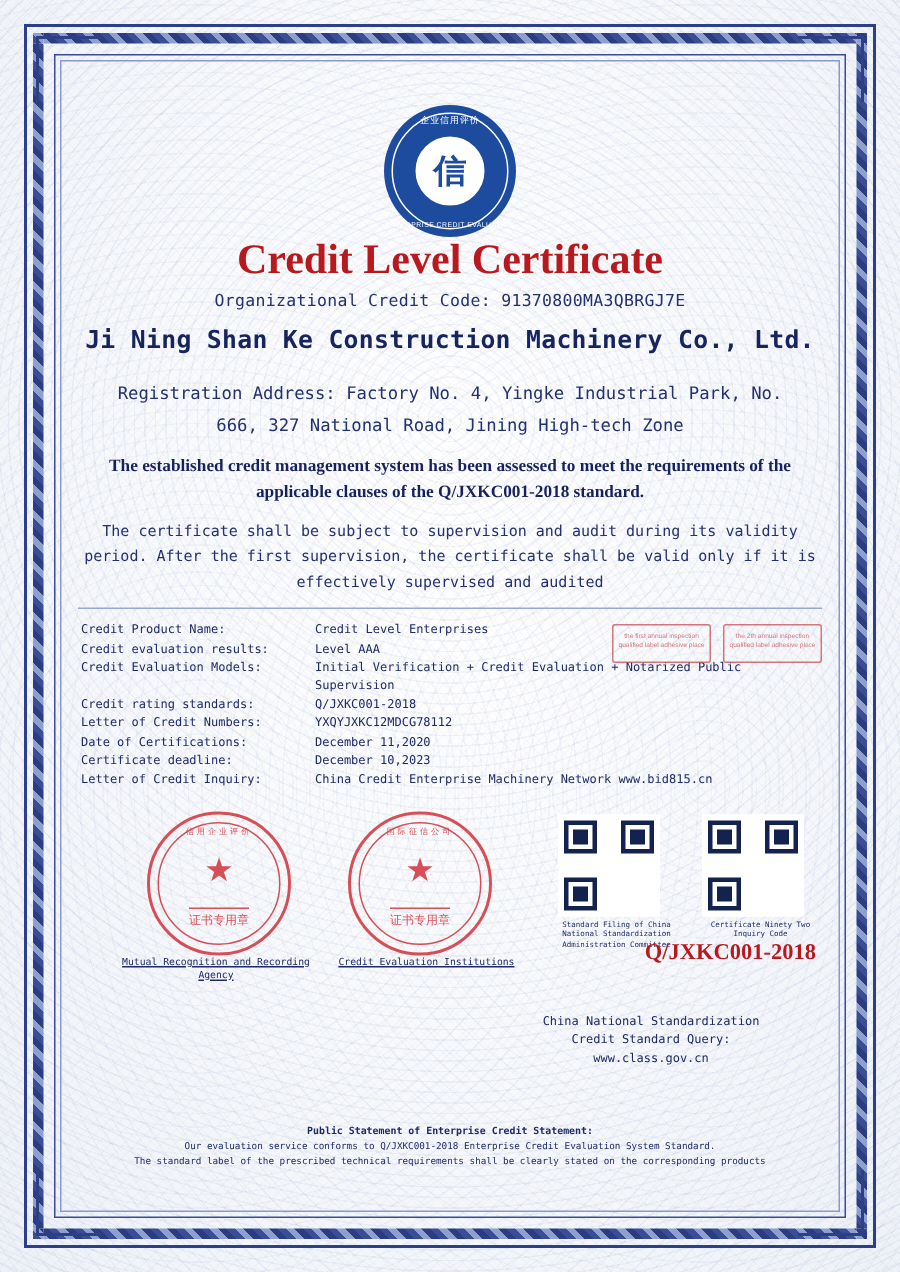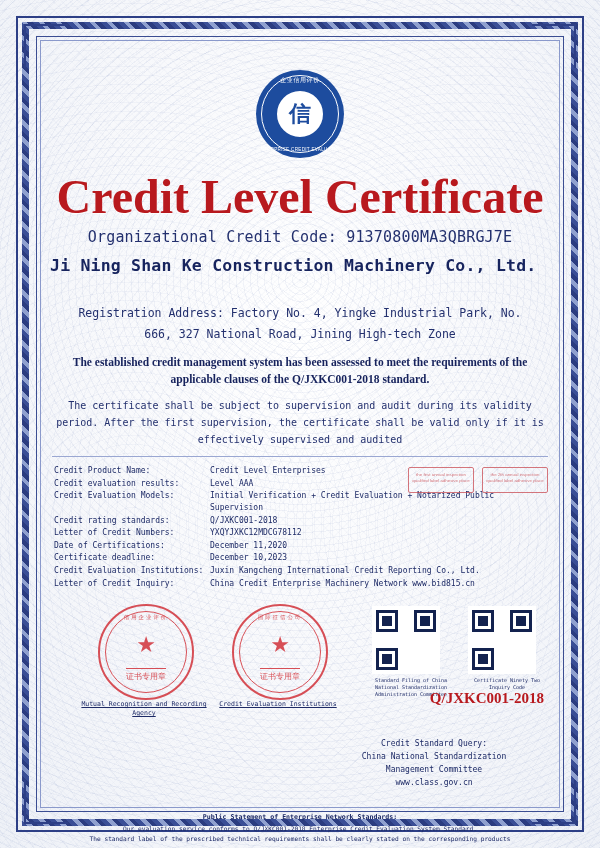--- a/index.html
+++ b/index.html
@@ -83,35 +83,35 @@
     font-size:6px;color:#ffffff;letter-spacing:.6px;
     font-family:"DejaVu Sans", sans-serif;
   }
   .emblem .bottomtext{
     position:absolute;left:0;right:0;bottom:6px;text-align:center;
     font-size:4.6px;color:#ffffff;letter-spacing:.3px;
     font-family:"Liberation Sans", sans-serif;
   }
 
   h1.title{
-    margin:14px 0 4px;text-align:center;
-    font-size:48px;line-height:1.05;
+    margin:1px 0 4px;text-align:center;
+    font-size:28px;line-height:1.05;
     color:#b8191e;font-weight:bold;
     font-family:"Liberation Serif", serif;
     text-shadow:0 1px 0 rgba(255,255,255,.8);
   }
   .code-line{
-    text-align:center;font-size:15px;color:#23306e;
+    text-align:center;font-size:11px;color:#23306e;
     font-family:"DejaVu Sans Mono", monospace;
     margin:6px 0 10px;letter-spacing:.2px;
   }
   .company{
-    text-align:left;font-size:16.5px;font-weight:bold;color:#17245e;
-    font-family:"DejaVu Sans Mono", monospace;
-    margin:8px 0 28px;letter-spacing:.2px;
+    text-align:center;font-size:16.5px;font-weight:bold;color:#17245e;
+    font-family:"DejaVu Sans Mono", monospace;
+    margin:8px 0 16px;letter-spacing:.2px;
   }
   .address{
     text-align:center;font-size:11.5px;color:#23306e;line-height:1.75;
     font-family:"DejaVu Sans Mono", monospace;
     margin:2px 18px 10px;
   }
   .statement{
     text-align:center;font-size:11.5px;color:#16225c;line-height:1.55;
     font-family:"Liberation Serif", serif;font-weight:bold;
     margin:10px 22px 8px;
@@ -174,21 +174,21 @@
     font-size:8px;color:#d2323a;border-top:1px solid #d2323a;padding-top:2px;
     white-space:nowrap;font-family:"Liberation Sans", sans-serif;
   }
   .seal-caption{
     position:absolute;text-align:center;font-size:6.5px;color:#1d2a66;
     line-height:1.4;width:130px;font-family:"DejaVu Sans Mono", monospace;text-decoration:underline;
   }
   #seal1{left:48px;top:0;}
   #seal1cap{left:29px;top:96px;}
   #seal2{left:182px;top:0;}
-  #seal2cap{left:163px;top:96px;}
+  #seal2cap{left:163px;top:96px;text-align:right;}
 
   
   .qr-wrap{position:absolute;right:4px;top:2px;display:flex;gap:18px;}
   .qr-block{text-align:center;}
   .qr{
     width:64px;height:64px;
     background-color:#ffffff;
     background-image:
       repeating-linear-gradient(90deg,#13224f 0 3px,#ffffff 3px 6px),
       repeating-linear-gradient(0deg,#13224f 0 3px,#ffffff 3px 6px);
@@ -306,24 +306,20 @@
             </tr>
             <tr>
               <td class="k">Date of Certifications:</td>
               <td class="v">December 11,2020</td>
             </tr>
             <tr>
               <td class="k">Certificate deadline:</td>
               <td class="v">December 10,2023</td>
             </tr>
             <tr>
-              <td class="k">Credit Evaluation Institutions:</td>
-              <td class="v">Juxin Kangcheng International Credit Reporting Co., Ltd.</td>
-            </tr>
-            <tr>
               <td class="k">Letter of Credit Inquiry:</td>
               <td class="v">China Credit Enterprise Machinery Network www.bid815.cn</td>
             </tr>
           </tbody>
         </table>
       </div>
     </div>
 
     <div class="seals">
       <div class="seal" id="seal1">
@@ -371,28 +367,27 @@
           </div>
           <div class="qr-cap">Certificate Ninety Two Inquiry Code</div>
         </div>
       </div>
 
       <div class="cert-no">Q/JXKC001-2018</div>
     </div>
 
     <div class="footer-block">
       <div class="footer-right">
+        <div>China National Standardization</div>
         <div>Credit Standard Query:</div>
-        <div>China National Standardization</div>
-        <div>Management Committee</div>
         <div>www.class.gov.cn</div>
       </div>
     </div>
 
     <div class="public-statement">
-      <div class="ps-title">Public Statement of Enterprise Network Standards:</div>
+      <div class="ps-title">Public Statement of Enterprise Credit Statement:</div>
       <div>Our evaluation service conforms to Q/JXKC001-2018 Enterprise Credit Evaluation System Standard.</div>
       <div>The standard label of the prescribed technical requirements shall be clearly stated on the corresponding products</div>
 
     </div>
 
   </div>
 </div>
 
 </body></html>

